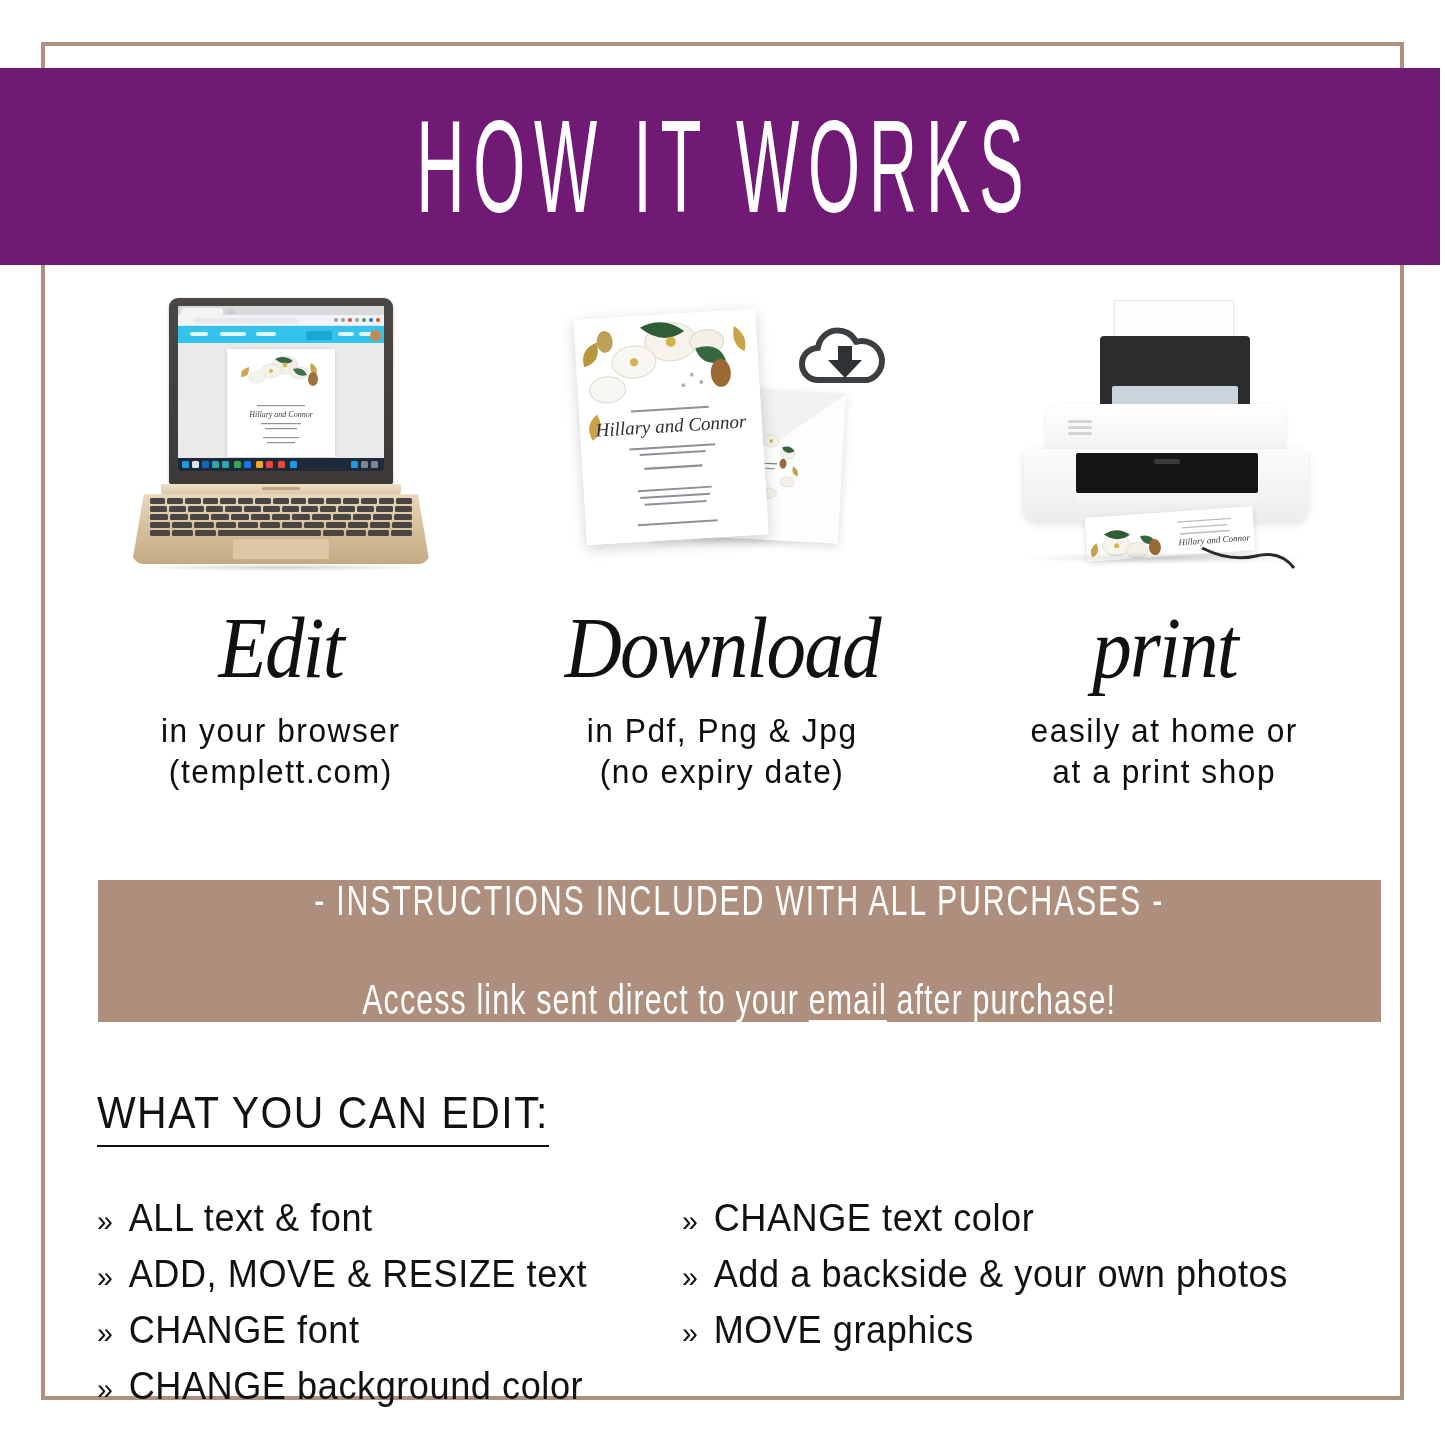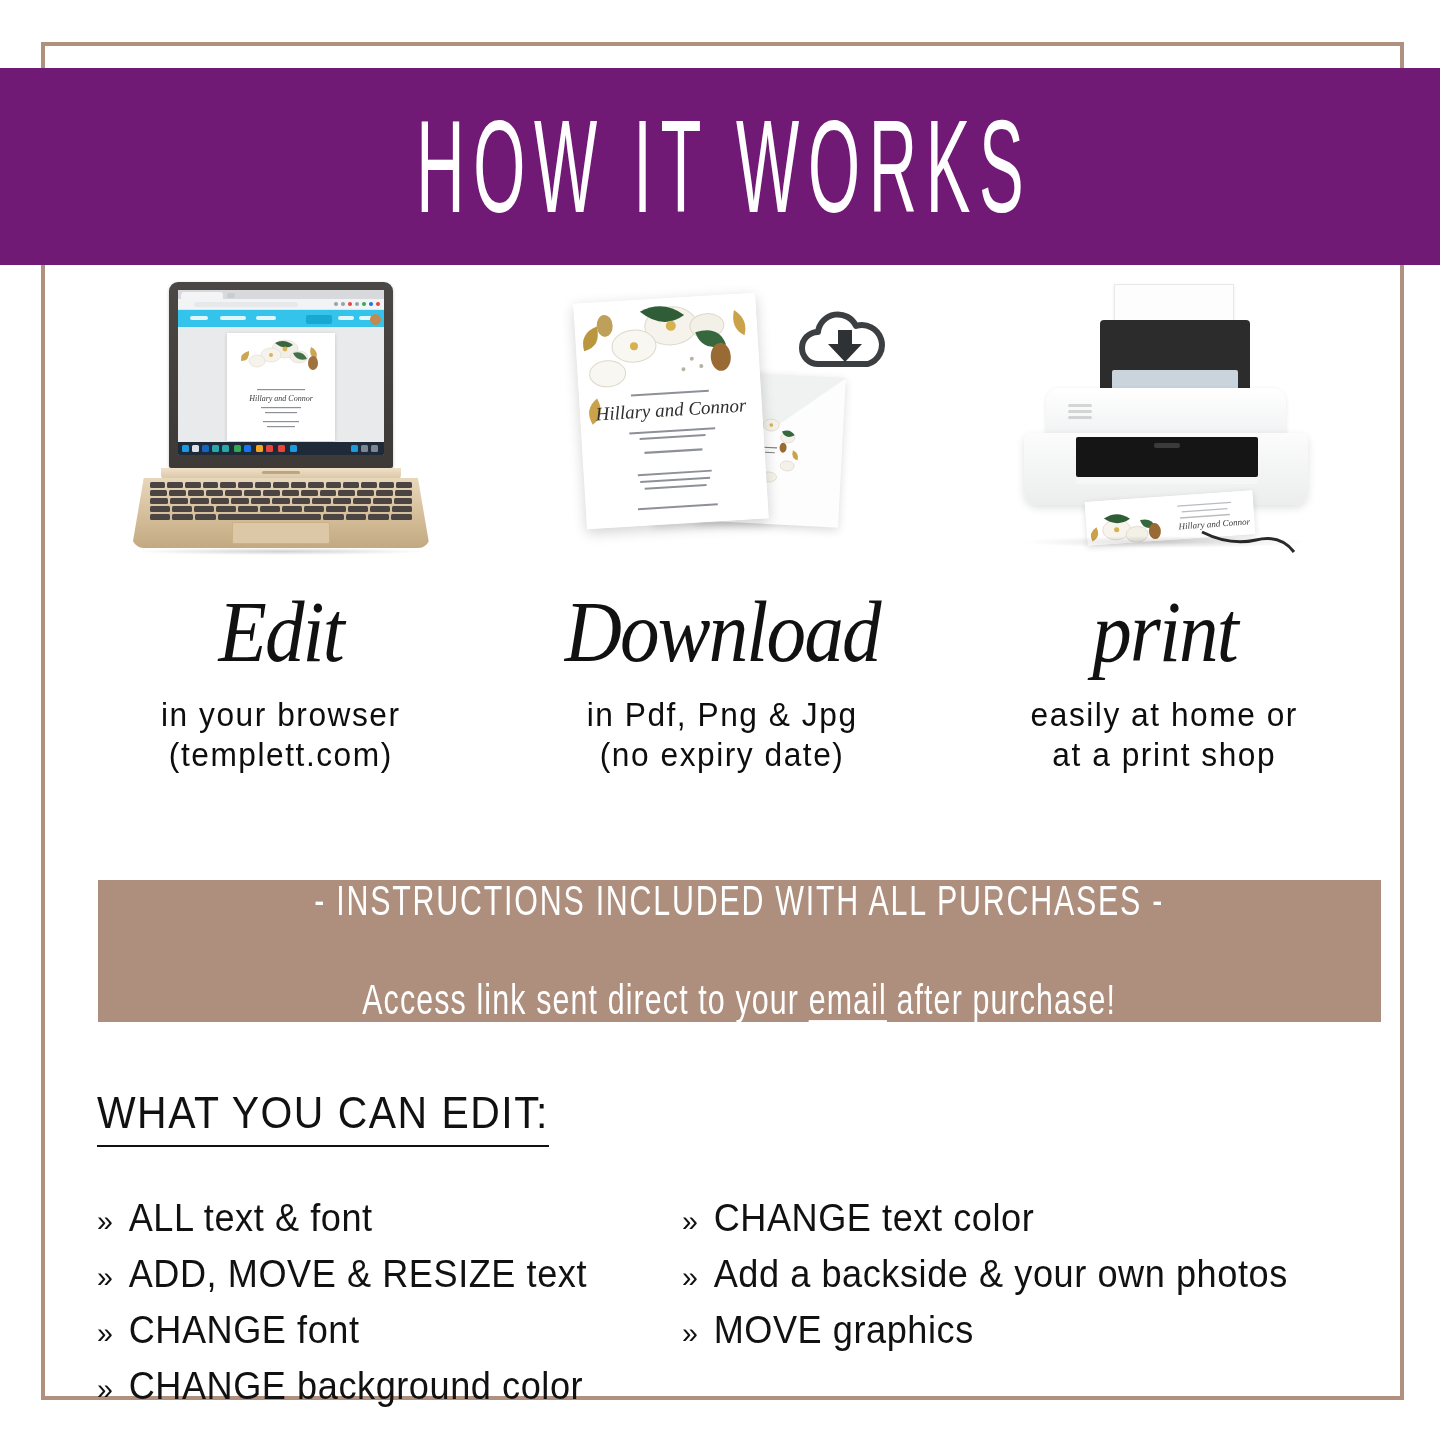--- a/index.html
+++ b/index.html
@@ -44,21 +44,21 @@
     padding-left:14px;
   }
 
   
   .columns{
     position:absolute;
     left:60px;top:278px;width:1325px;height:530px;
     display:flex;
     z-index:3;
   }
-  .col{flex:1 1 0;position:relative;display:flex;flex-direction:column;align-items:center;}
+  .col{flex:1 1 0;position:relative;display:flex;flex-direction:column;align-items:center;justify-content:center;}
   .col-art{height:285px;width:100%;position:relative;}
   .col-script{
     font-family:"Liberation Serif", serif;
     font-style:italic;
     font-weight:400;
     color:#111;
     font-size:86px;
     line-height:1;
     margin-top:6px;
     height:126px;

